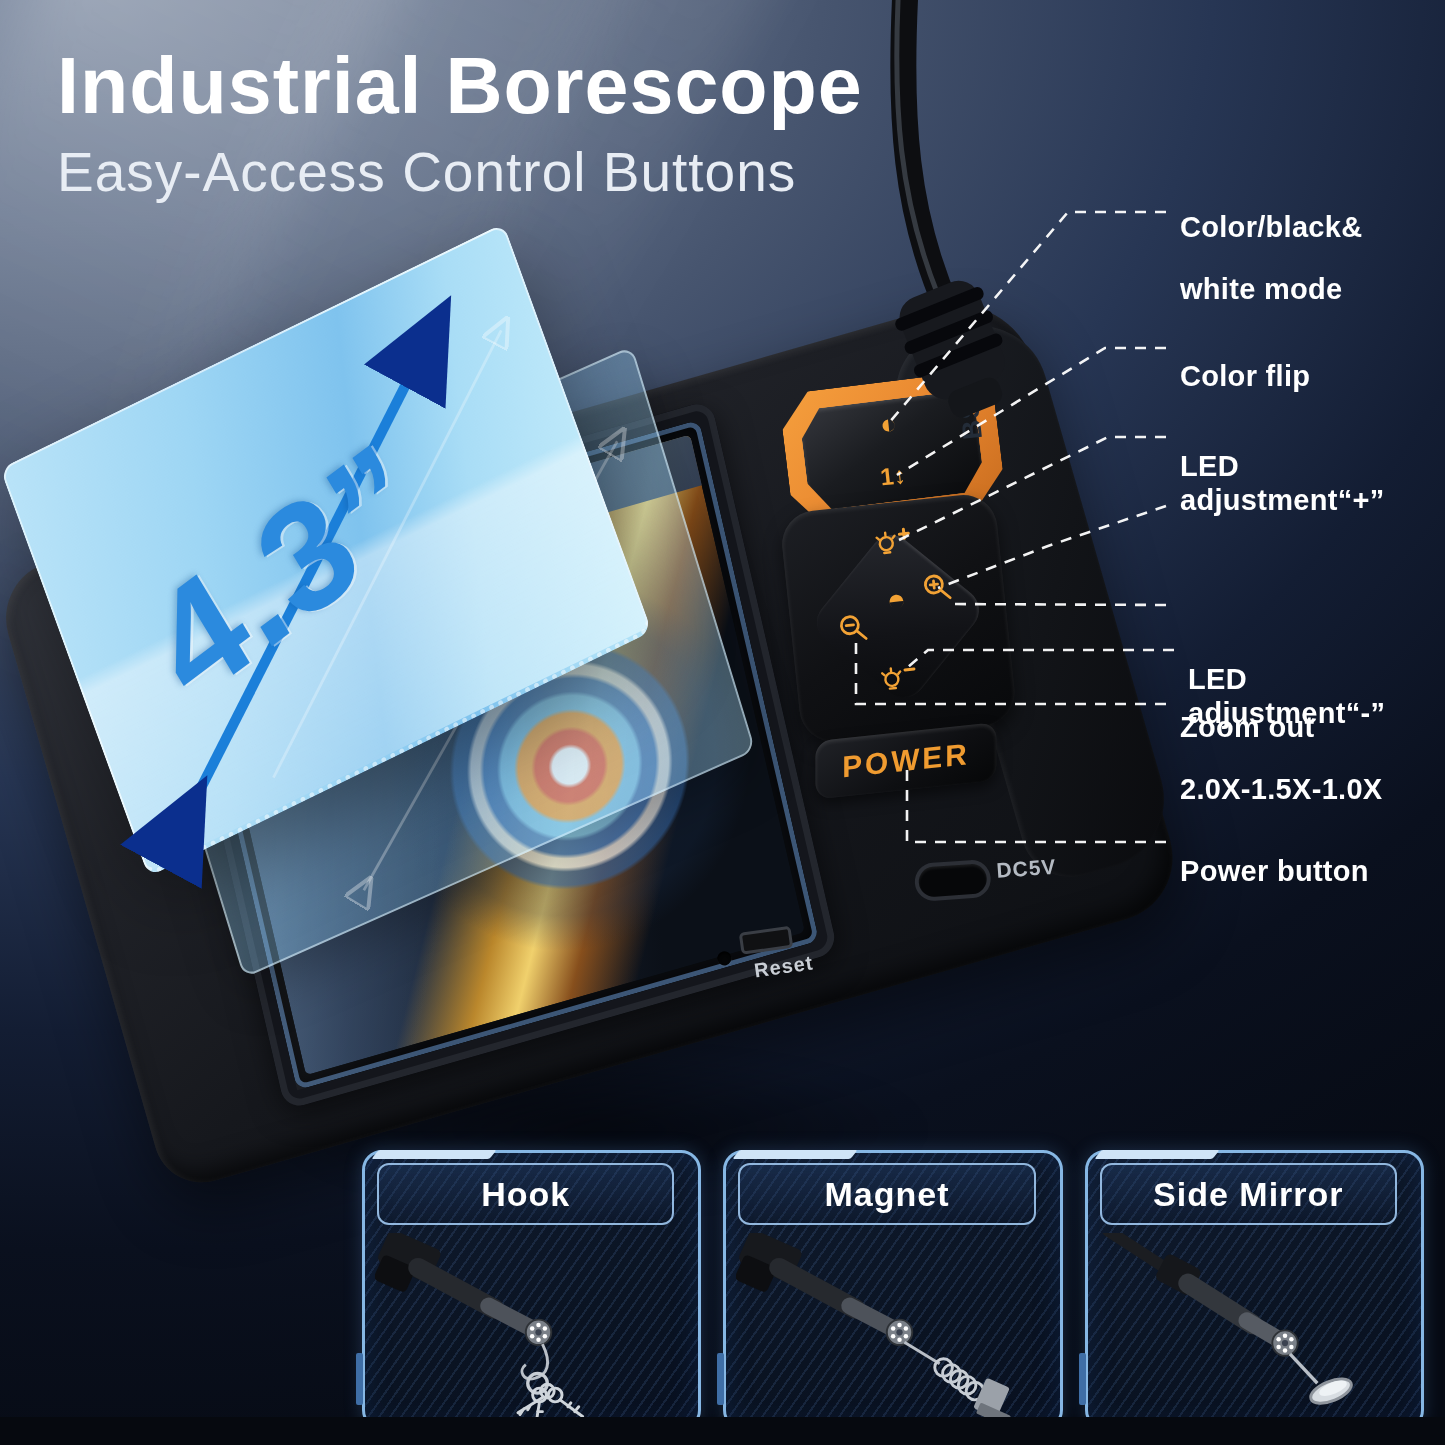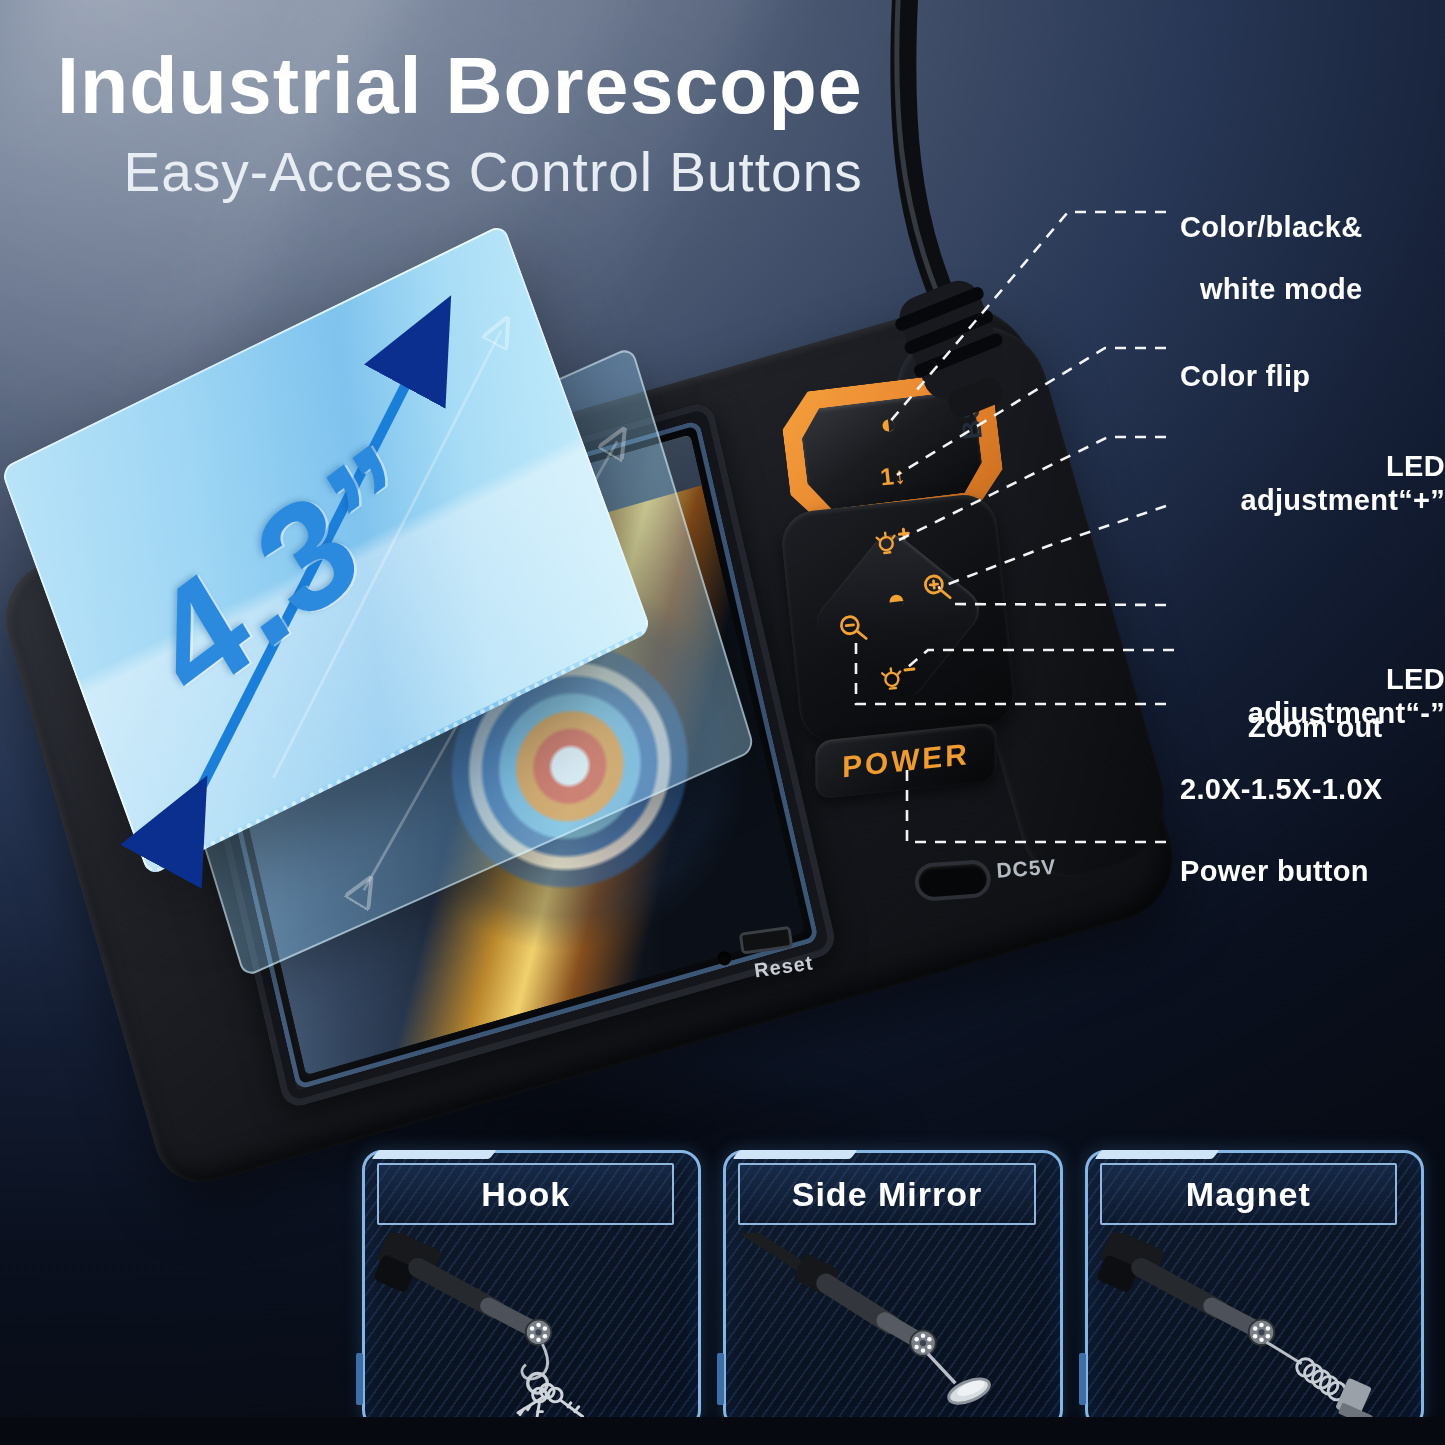--- a/index.html
+++ b/index.html
@@ -3,21 +3,20 @@
 <meta charset="utf-8">
 <style>
   * { margin:0; padding:0; box-sizing:border-box; }
   html,body { background:#06090f; }
   .stage {
     position:relative; width:1445px; height:1417px; overflow:hidden;
     font-family:"Liberation Sans", sans-serif;
     background: radial-gradient(150% 110% at 6% -2%,
       #8d99ad 0%, #6c7a92 16%, #47556f 34%, #273654 52%,
       #131d33 68%, #0a101e 82%, #060a13 100%);
-    text-align: right;
   }
   .beam { position:absolute; pointer-events:none; }
   .beam1 { top:-260px; left:-140px; width:330px; height:1250px;
     background:linear-gradient(to bottom, rgba(255,255,255,0.22), rgba(255,255,255,0) 72%);
     transform:rotate(26deg); filter:blur(34px); }
   .beam2 { top:-220px; left:190px; width:240px; height:1100px;
     background:linear-gradient(to bottom, rgba(255,255,255,0.14), rgba(255,255,255,0) 70%);
     transform:rotate(27deg); filter:blur(30px); }
   .beam3 { top:-200px; left:470px; width:150px; height:900px;
     background:linear-gradient(to bottom, rgba(255,255,255,0.10), rgba(255,255,255,0) 70%);
@@ -151,21 +150,21 @@
   .card { position:relative; flex:1; border:3px solid #86b7e4; border-radius:20px;
     background:
       repeating-linear-gradient(125deg, rgba(94,134,194,0.17) 0 2px, rgba(0,0,0,0) 2px 9px),
       linear-gradient(160deg, #101c30 0%, #0a1322 60%, #081020 100%);
     box-shadow:0 0 18px rgba(90,150,220,0.25), inset 0 0 26px rgba(20,50,100,0.4); }
   .card::before { content:""; position:absolute; top:-3px; left:10px; width:118px; height:9px;
     background:#cfe4f7; transform:skewX(-38deg); border-radius:2px; }
   .card::after { content:""; position:absolute; bottom:22px; left:-9px; width:7px; height:52px;
     background:#3f6ea6; border-radius:2px; }
   .card-header { position:absolute; left:12px; right:24px; top:10px; height:62px;
-    border:2px solid rgba(160,200,240,0.9); border-radius:2px;
+    border:2px solid rgba(160,200,240,0.9); border-radius:12px;
     display:flex; align-items:center; justify-content:center;
     background:linear-gradient(180deg, rgba(46,80,132,0.30), rgba(14,28,56,0.18)); }
   .card-header span { color:#fff; font-size:34px; font-weight:800; letter-spacing:1px; }
   .card-art { position:absolute; left:10px; top:80px; right:10px; bottom:10px; }
   .card-art svg { width:100%; height:100%; }
 </style>
 </head>
 <body>
 
 <div class="stage">
@@ -353,45 +352,20 @@
             <path d="M168 171 L164 196 M165 188h6 M166 181h5"></path>
             <circle cx="184" cy="164" r="7"></circle>
             <path d="M189 169 L212 186 M204 181l4-5 M197 176l3-4"></path>
           </g>
         </svg>
       </div>
     </div>
 
     <div class="card">
       <div class="card-header">
-        <span>Side Mirror</span>
-      </div>
-      <div class="card-art">
-        <svg viewBox="0 0 320 185">
-          <line x1="10" y1="-4" x2="96" y2="52" stroke="#1b1d21" stroke-width="12" stroke-linecap="round"></line>
-          <rect x="62" y="26" width="40" height="30" rx="6" transform="rotate(28 82 41)" fill="#15171b"></rect>
-          <line x1="92" y1="50" x2="158" y2="92" stroke="#33373d" stroke-width="20" stroke-linecap="round"></line>
-          <line x1="152" y1="88" x2="186" y2="108" stroke="#565b63" stroke-width="17" stroke-linecap="round"></line>
-          <circle cx="191" cy="111" r="13" fill="#7a8088" stroke="#2e3237" stroke-width="2"></circle>
-          <circle cx="191" cy="103.5" r="2.3" fill="#fff"></circle>
-            <circle cx="197.5" cy="107" r="2.3" fill="#fff"></circle>
-          <circle cx="197.5" cy="115" r="2.3" fill="#fff"></circle>
-            <circle cx="191" cy="118.5" r="2.3" fill="#fff"></circle>
-          <circle cx="184.5" cy="115" r="2.3" fill="#fff"></circle>
-            <circle cx="184.5" cy="107" r="2.3" fill="#fff"></circle>
-          <circle cx="191" cy="111" r="3.2" fill="#3b4250"></circle>
-          <path d="M196 122 L224 152" stroke="#b9bfc7" stroke-width="3.4" fill="none"></path>
-          <ellipse cx="238" cy="160" rx="22" ry="10" transform="rotate(-22 238 160)" fill="#d8dde2" stroke="#8f959d" stroke-width="3"></ellipse>
-          <ellipse cx="240" cy="157" rx="15" ry="6" transform="rotate(-22 240 157)" fill="#eef2f5"></ellipse>
-        </svg>
-      </div>
-    </div>
-
-    <div class="card">
-      <div class="card-header">
         <span>Magnet</span>
       </div>
       <div class="card-art">
         <svg viewBox="0 0 320 185">
           <rect x="6" y="4" width="58" height="36" rx="6" transform="rotate(24 35 22)" fill="#17191d"></rect>
           <rect x="2" y="26" width="36" height="28" rx="5" transform="rotate(24 20 40)" fill="#0d0e11"></rect>
           <line x1="44" y1="34" x2="122" y2="76" stroke="#26292e" stroke-width="20" stroke-linecap="round"></line>
           <line x1="116" y1="73" x2="162" y2="97" stroke="#4d525a" stroke-width="17" stroke-linecap="round"></line>
           <circle cx="167" cy="100" r="13" fill="#7a8088" stroke="#2e3237" stroke-width="2"></circle>
           <circle cx="167" cy="92.5" r="2.3" fill="#fff"></circle>
@@ -408,14 +382,39 @@
             <circle cx="228" cy="148" r="9"></circle>
               <circle cx="236" cy="154" r="9"></circle>
             <circle cx="244" cy="160" r="9"></circle>
           </g>
           <rect x="248" y="150" width="26" height="34" rx="3" transform="rotate(24 261 167)" fill="#9ba1a9"></rect>
           <rect x="246" y="178" width="34" height="12" rx="2" transform="rotate(24 263 184)" fill="#6e747c"></rect>
         </svg>
       </div>
     </div>
 
+    <div class="card">
+      <div class="card-header">
+        <span>Side Mirror</span>
+      </div>
+      <div class="card-art">
+        <svg viewBox="0 0 320 185">
+          <line x1="10" y1="-4" x2="96" y2="52" stroke="#1b1d21" stroke-width="12" stroke-linecap="round"></line>
+          <rect x="62" y="26" width="40" height="30" rx="6" transform="rotate(28 82 41)" fill="#15171b"></rect>
+          <line x1="92" y1="50" x2="158" y2="92" stroke="#33373d" stroke-width="20" stroke-linecap="round"></line>
+          <line x1="152" y1="88" x2="186" y2="108" stroke="#565b63" stroke-width="17" stroke-linecap="round"></line>
+          <circle cx="191" cy="111" r="13" fill="#7a8088" stroke="#2e3237" stroke-width="2"></circle>
+          <circle cx="191" cy="103.5" r="2.3" fill="#fff"></circle>
+            <circle cx="197.5" cy="107" r="2.3" fill="#fff"></circle>
+          <circle cx="197.5" cy="115" r="2.3" fill="#fff"></circle>
+            <circle cx="191" cy="118.5" r="2.3" fill="#fff"></circle>
+          <circle cx="184.5" cy="115" r="2.3" fill="#fff"></circle>
+            <circle cx="184.5" cy="107" r="2.3" fill="#fff"></circle>
+          <circle cx="191" cy="111" r="3.2" fill="#3b4250"></circle>
+          <path d="M196 122 L224 152" stroke="#b9bfc7" stroke-width="3.4" fill="none"></path>
+          <ellipse cx="238" cy="160" rx="22" ry="10" transform="rotate(-22 238 160)" fill="#d8dde2" stroke="#8f959d" stroke-width="3"></ellipse>
+          <ellipse cx="240" cy="157" rx="15" ry="6" transform="rotate(-22 240 157)" fill="#eef2f5"></ellipse>
+        </svg>
+      </div>
+    </div>
+
   </div>
 </div>
 
 </body></html>

